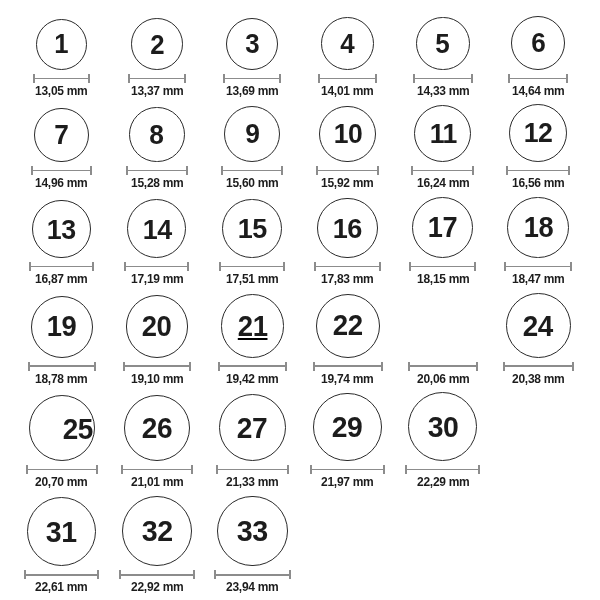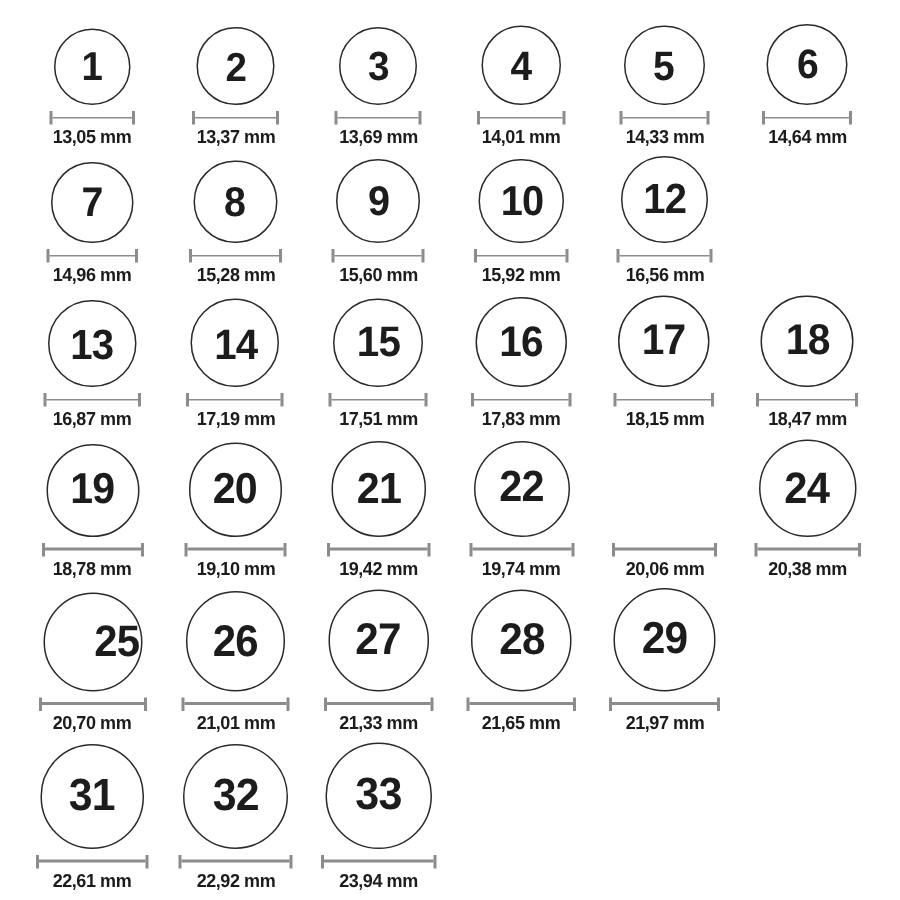--- a/index.html
+++ b/index.html
@@ -145,20 +145,27 @@
         <div class="label">15,60 mm</div>
       </div>
       <div class="cell">
         <div class="circle" style="width: 56.58px; height: 56.58px;">
           <span class="num" style="font-size: 27.9px;">10</span>
         </div>
         <div class="ruler" style="width: 62.58px;"></div>
         <div class="label">15,92 mm</div>
       </div>
       <div class="cell">
+        <div class="circle" style="width: 57.2px; height: 57.2px;">
+          <span class="num" style="font-size: 28px;">11</span>
+        </div>
+        <div class="ruler" style="width: 63.2px;"></div>
+        <div class="label">16,24 mm</div>
+      </div>
+      <div class="cell">
         <div class="circle" style="width: 57.82px; height: 57.82px;">
           <span class="num" style="font-size: 28.1px;">12</span>
         </div>
         <div class="ruler" style="width: 63.82px;"></div>
         <div class="label">16,56 mm</div>
       </div>
     </div>
     <div class="row">
       <div class="cell">
         <div class="circle" style="width: 58.44px; height: 58.44px;">
@@ -212,21 +219,21 @@
         <div class="label">18,78 mm</div>
       </div>
       <div class="cell">
         <div class="circle" style="width: 62.78px; height: 62.78px;">
           <span class="num" style="font-size: 28.9px;">20</span>
         </div>
         <div class="ruler" style="width: 68.78px;"></div>
         <div class="label">19,10 mm</div>
       </div>
       <div class="cell">
-        <div class="circle" style="width: 63.4px; height: 63.4px;">
+        <div class="circle" style="width: 63.4px; height: 63.4px; text-decoration: underline;">
           <span class="num" style="font-size: 29px;">21</span>
         </div>
         <div class="ruler" style="width: 69.4px;"></div>
         <div class="label">19,42 mm</div>
       </div>
       <div class="cell">
         <div class="circle" style="width: 64.02px; height: 64.02px;">
           <span class="num" style="font-size: 29.1px;">22</span>
         </div>
         <div class="ruler" style="width: 70.02px;"></div>
@@ -260,32 +267,32 @@
         <div class="label">21,01 mm</div>
       </div>
       <div class="cell">
         <div class="circle" style="width: 67.12px; height: 67.12px; align-items: center;">
           <span class="num" style="font-size: 29.6px;">27</span>
         </div>
         <div class="ruler" style="width: 73.12px;"></div>
         <div class="label">21,33 mm</div>
       </div>
       <div class="cell">
-        <div class="circle" style="width: 67.74px; height: 67.74px;">
-          <span class="num" style="font-size: 29.7px;">28</span>
-        </div>
-        <div class="ruler" style="width: 73.74px;"></div>
-        <div class="label">21,65 mm</div>
-      </div>
-      <div class="cell">
         <div class="circle" style="width: 68.36px; height: 68.36px;">
           <span class="num" style="font-size: 29.8px;">29</span>
         </div>
         <div class="ruler" style="width: 74.36px;"></div>
         <div class="label">21,97 mm</div>
+      </div>
+      <div class="cell">
+        <div class="circle" style="width: 68.98px; height: 68.98px;">
+          <span class="num" style="font-size: 29.9px;">30</span>
+        </div>
+        <div class="ruler" style="width: 74.98px;"></div>
+        <div class="label">22,29 mm</div>
       </div>
     </div>
     <div class="row">
       <div class="cell">
         <div class="circle" style="width: 69.6px; height: 69.6px;">
           <span class="num" style="font-size: 30px;">31</span>
         </div>
         <div class="ruler" style="width: 75.6px;"></div>
         <div class="label">22,61 mm</div>
       </div>

